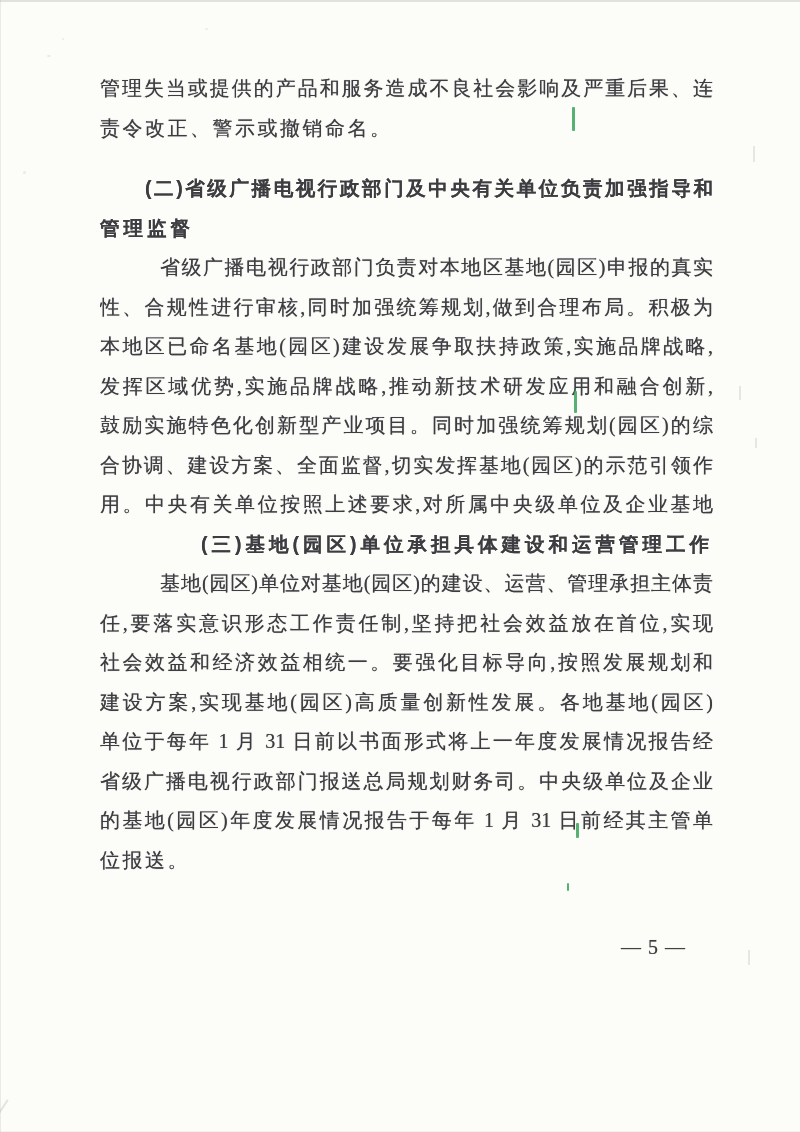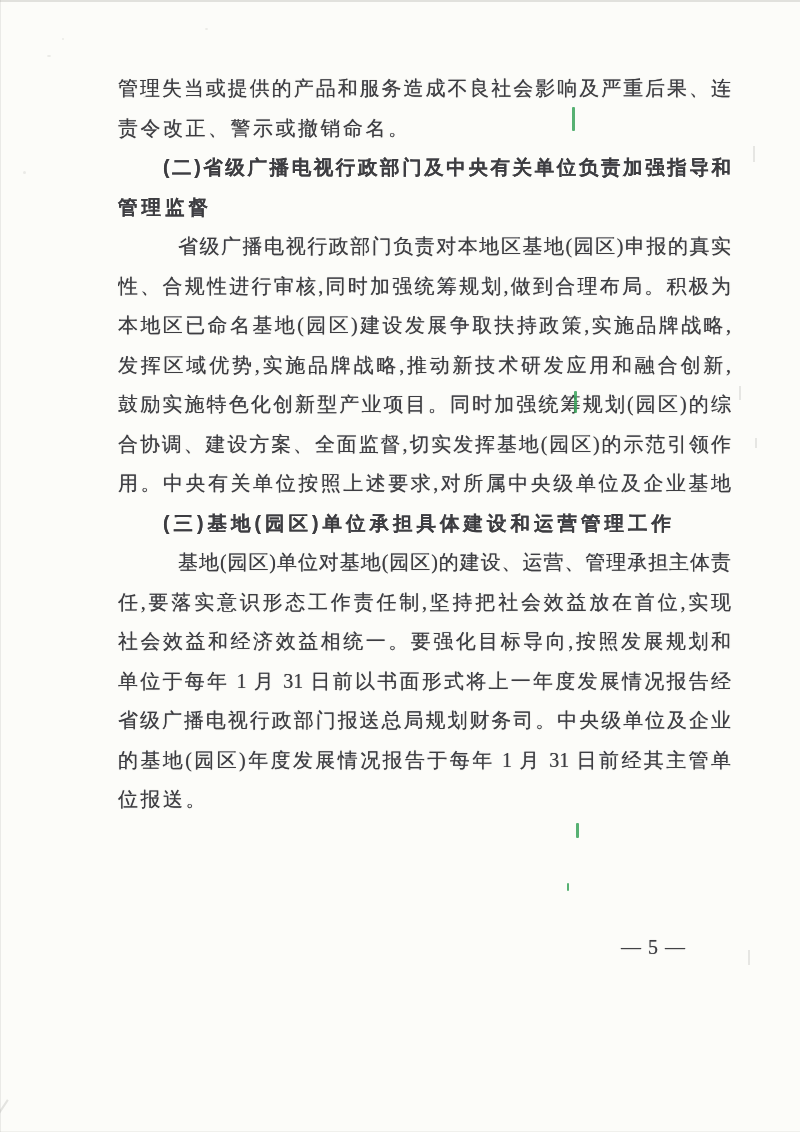--- a/index.html
+++ b/index.html
@@ -12,21 +12,21 @@
   .page{
     position:relative;
     width:800px;height:1132px;
     margin:0 auto;
     background:var(--paper);
     overflow:hidden;
     font-family:"Liberation Serif", serif;
   }
   .textblock{
     position:absolute;
-    left:118px;top:69px;width:613px;
+    left:100px;top:69px;width:613px;
   }
   .line{
     position:relative;
     height:39.5px;
     line-height:39.5px;
     font-size:20px;
     color:var(--ink);
     letter-spacing:2.5px;
     white-space:nowrap;
     text-shadow:0 0 0.7px rgba(70,70,75,.75);
@@ -87,33 +87,34 @@
   }
 </style>
 </head>
 <body>
 
 <div class="page">
 
   <div class="textblock">
       <div class="line body fill">管理失当或提供的产品和服务造成不良社会影响及严重后果、连</div>
       <div class="line body">责令改正、警示或撤销命名。</div>
-      <div class="line heading fill" style="padding-left: 45px;">(二)省级广播电视行政部门及中央有关单位负责加强指导和</div>
+      <div class="line heading fill" style="padding-left: 45px; margin-top: 21px;">(二)省级广播电视行政部门及中央有关单位负责加强指导和</div>
       <div class="line heading">管理监督</div>
       <div class="line body fill" style="padding-left: 60px;">省级广播电视行政部门负责对本地区基地(园区)申报的真实</div>
       <div class="line body fill">性、合规性进行审核,同时加强统筹规划,做到合理布局。积极为</div>
       <div class="line body fill">本地区已命名基地(园区)建设发展争取扶持政策,实施品牌战略,</div>
       <div class="line body fill">发挥区域优势,实施品牌战略,推动新技术研发应用和融合创新,</div>
       <div class="line body fill">鼓励实施特色化创新型产业项目。同时加强统筹规划(园区)的综</div>
       <div class="line body fill">合协调、建设方案、全面监督,切实发挥基地(园区)的示范引领作</div>
       <div class="line body fill">用。中央有关单位按照上述要求,对所属中央级单位及企业基地</div>
-      <div class="line heading" style="padding-left: 45px;">(三)基地(园区)单位承担具体建设和运营管理工作</div>
+      <div class="line heading" style="padding-left: 45px; text-align: right;">(三)基地(园区)单位承担具体建设和运营管理工作</div>
       <div class="line body fill" style="padding-left: 60px;">基地(园区)单位对基地(园区)的建设、运营、管理承担主体责</div>
       <div class="line body fill">任,要落实意识形态工作责任制,坚持把社会效益放在首位,实现</div>
       <div class="line body fill">社会效益和经济效益相统一。要强化目标导向,按照发展规划和</div>
+      <div class="line body fill">建设方案,实现基地(园区)高质量创新性发展。各地基地(园区)</div>
       <div class="line body fill">单位于每年 1 月 31 日前以书面形式将上一年度发展情况报告经</div>
       <div class="line body fill">省级广播电视行政部门报送总局规划财务司。中央级单位及企业</div>
       <div class="line body fill">的基地(园区)年度发展情况报告于每年 1 月 31 日前经其主管单</div>
       <div class="line body">位报送。</div>
     </div>
 
   <div class="pagenum">— 5 —</div>
 
   <div class="green-mark" style="left:572px;top:107px;height:24px;"></div>
   <div class="green-mark" style="left:574px;top:391px;height:22px;"></div>

